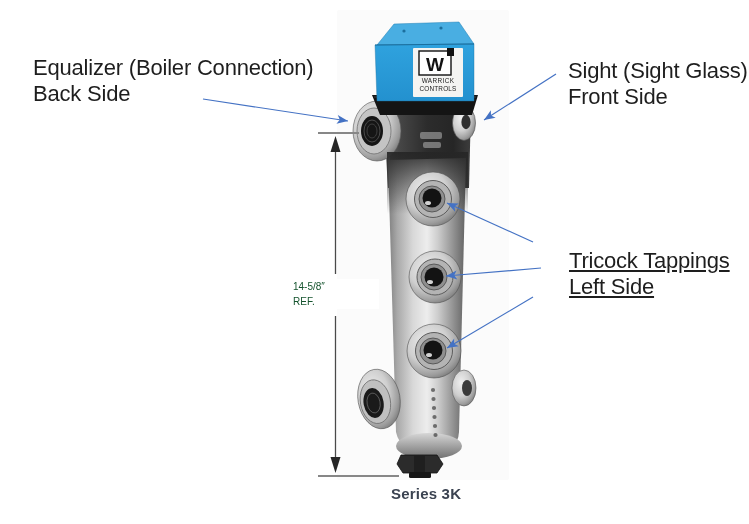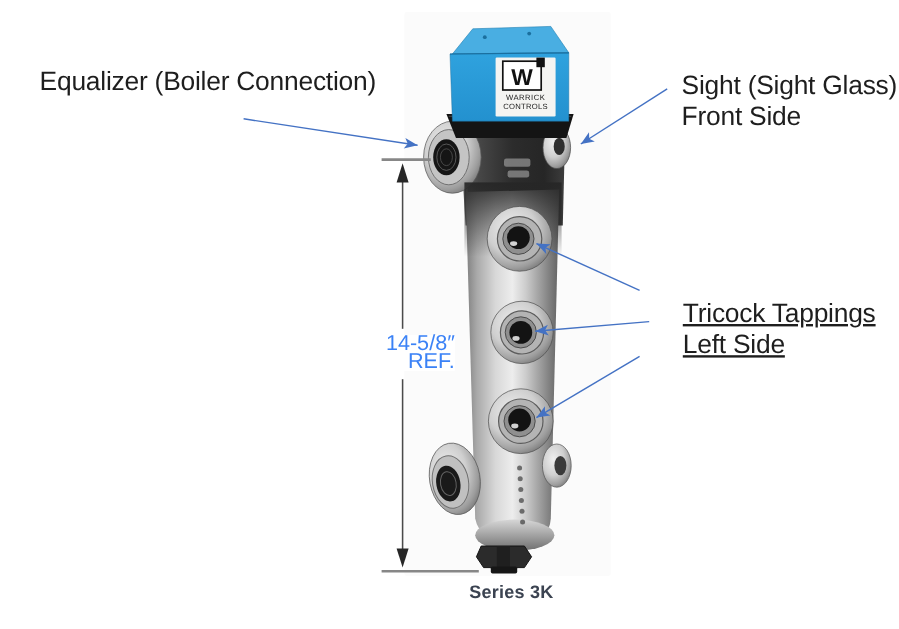--- a/index.html
+++ b/index.html
@@ -16,23 +16,23 @@
     color:#1e1e1e;
     font-size:22px;
     line-height:26px;
     letter-spacing:-0.2px;
     white-space:nowrap;
   }
   .callout .cl-line{display:block;}
   .dim-label{
     position:absolute;
     left:293px;top:279px;width:86px;
-    text-align:right;
-    color:#3b82f6;
-    font-size:18px;
+    text-align:left;
+    color:#14532d;
+    font-size:10px;
     line-height:15px;
     background:#ffffff;
   }
   .caption{
     position:absolute;
     left:391px;top:485px;
     color:#3b4351;
     font-size:15px;
     font-weight:600;
     letter-spacing:0.2px;
@@ -205,20 +205,21 @@
       <path d="M203,99 L348,121" marker-end="url(#arrw)"></path>
       <path d="M556,74 L484,120" marker-end="url(#arrw)"></path>
       <path d="M533,242 L447,203" marker-end="url(#arrw)"></path>
       <path d="M541,268 L446,276" marker-end="url(#arrw)"></path>
       <path d="M533,297 L447,348" marker-end="url(#arrw)"></path>
     </g>
   </svg>
 
   <div class="callout" id="eq-label">
     <span class="cl-line">Equalizer (Boiler Connection)</span>
+    <span class="cl-line">Back Side</span>
   </div>
 
   <div class="callout" id="ga-label">
     <span class="cl-line">Sight (Sight Glass)</span>
     <span class="cl-line">Front Side</span>
   </div>
 
   <div class="callout" id="tc-label">
     <span class="cl-line">Tricock Tappings</span>
     <span class="cl-line">Left Side</span>

